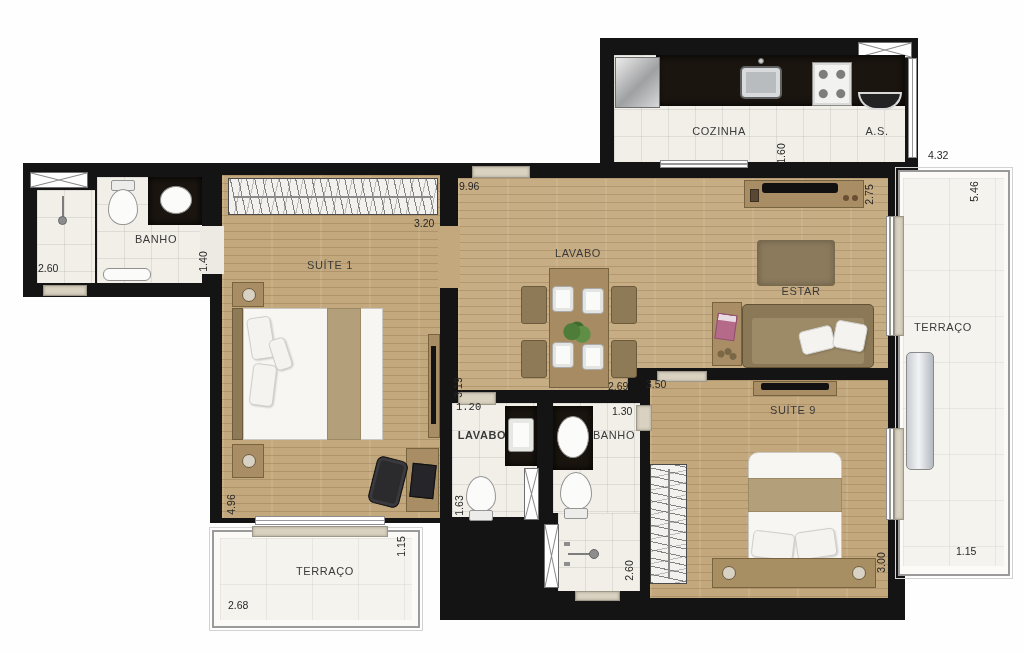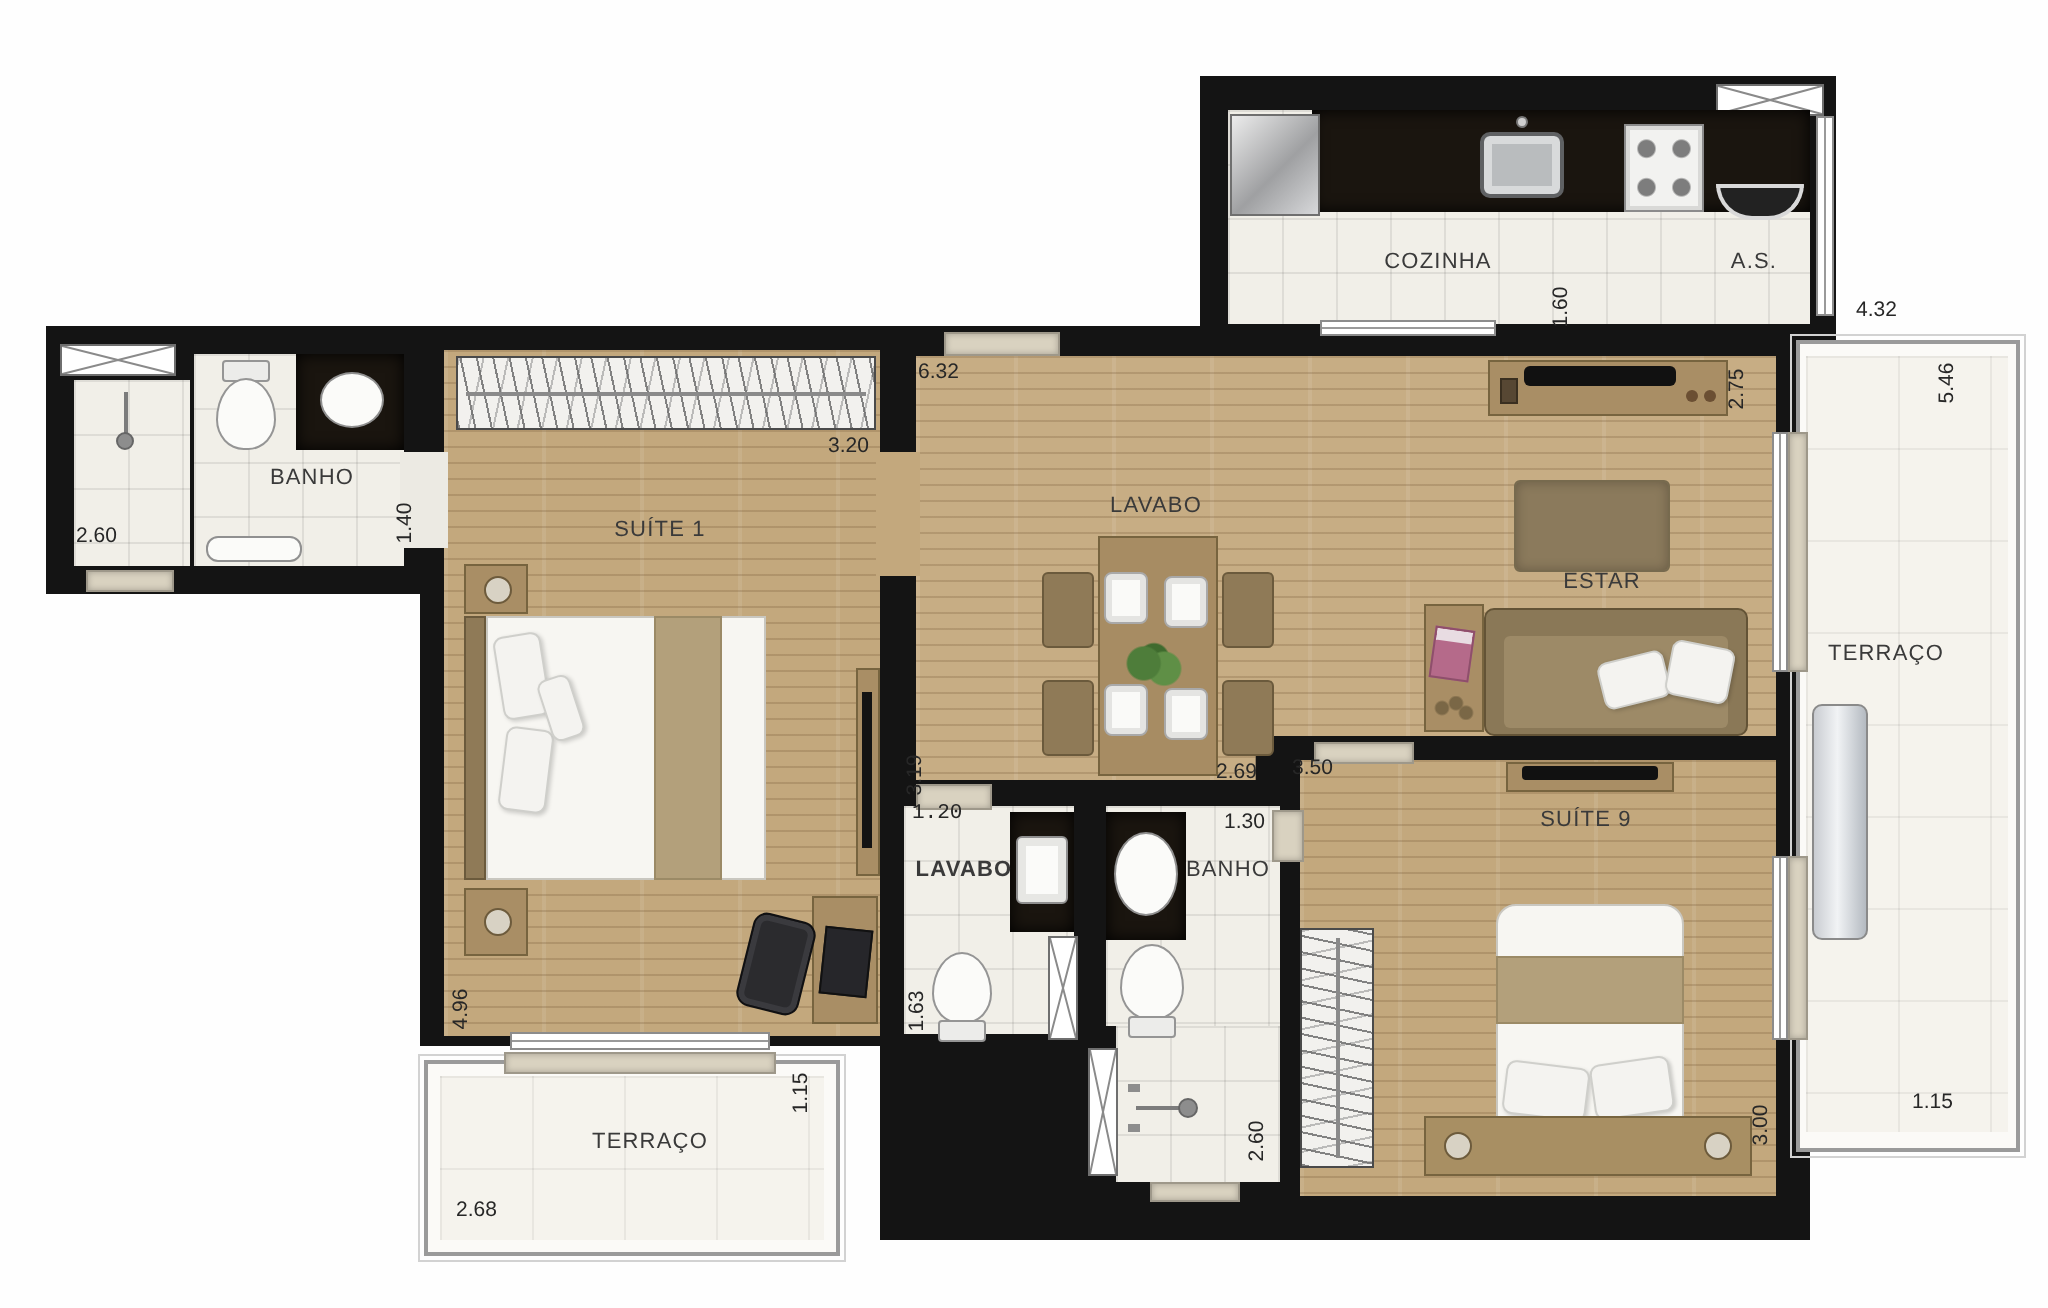--- a/index.html
+++ b/index.html
@@ -225,21 +225,21 @@
   <span class="rl" style="left:756px;top:286px;">ESTAR</span>
   <span class="rl" style="left:898px;top:322px;">TERRAÇO</span>
   <span class="rl" style="left:437px;top:430px;font-weight:bold;">LAVABO</span>
   <span class="rl" style="left:569px;top:430px;">BANHO</span>
   <span class="rl" style="left:748px;top:405px;">SUÍTE 9</span>
   <span class="rl" style="left:280px;top:566px;">TERRAÇO</span>
 
   <span class="dim" style="left:38px;top:263px;">2.60</span>
   <span class="dim dimv" style="left:183px;top:256px;">1.40</span>
   <span class="dim" style="left:414px;top:218px;">3.20</span>
-  <span class="dim" style="left:459px;top:181px;">6.32</span>
+  <span class="dim" style="left:459px;top:181px;">9.96</span>
   <span class="dim dimv" style="left:761px;top:148px;">1.60</span>
   <span class="dim" style="left:880px;top:150px;margin-left:48px;">4.32</span>
   <span class="dim dimv" style="left:849px;top:189px;">2.75</span>
   <span class="dim dimv" style="left:954px;top:186px;">5.46</span>
   <span class="dim dimv" style="left:438px;top:382px;">3.19</span>
   <span class="dim" style="left:608px;top:381px;">2.69</span>
   <span class="dim" style="left:646px;top:379px;">3.50</span>
   <span class="dim" style="left:456px;top:402px;font-family:Liberation Mono, monospace;">1.20</span>
   <span class="dim" style="left:612px;top:406px;">1.30</span>
   <span class="dim dimv" style="left:211px;top:499px;">4.96</span>

